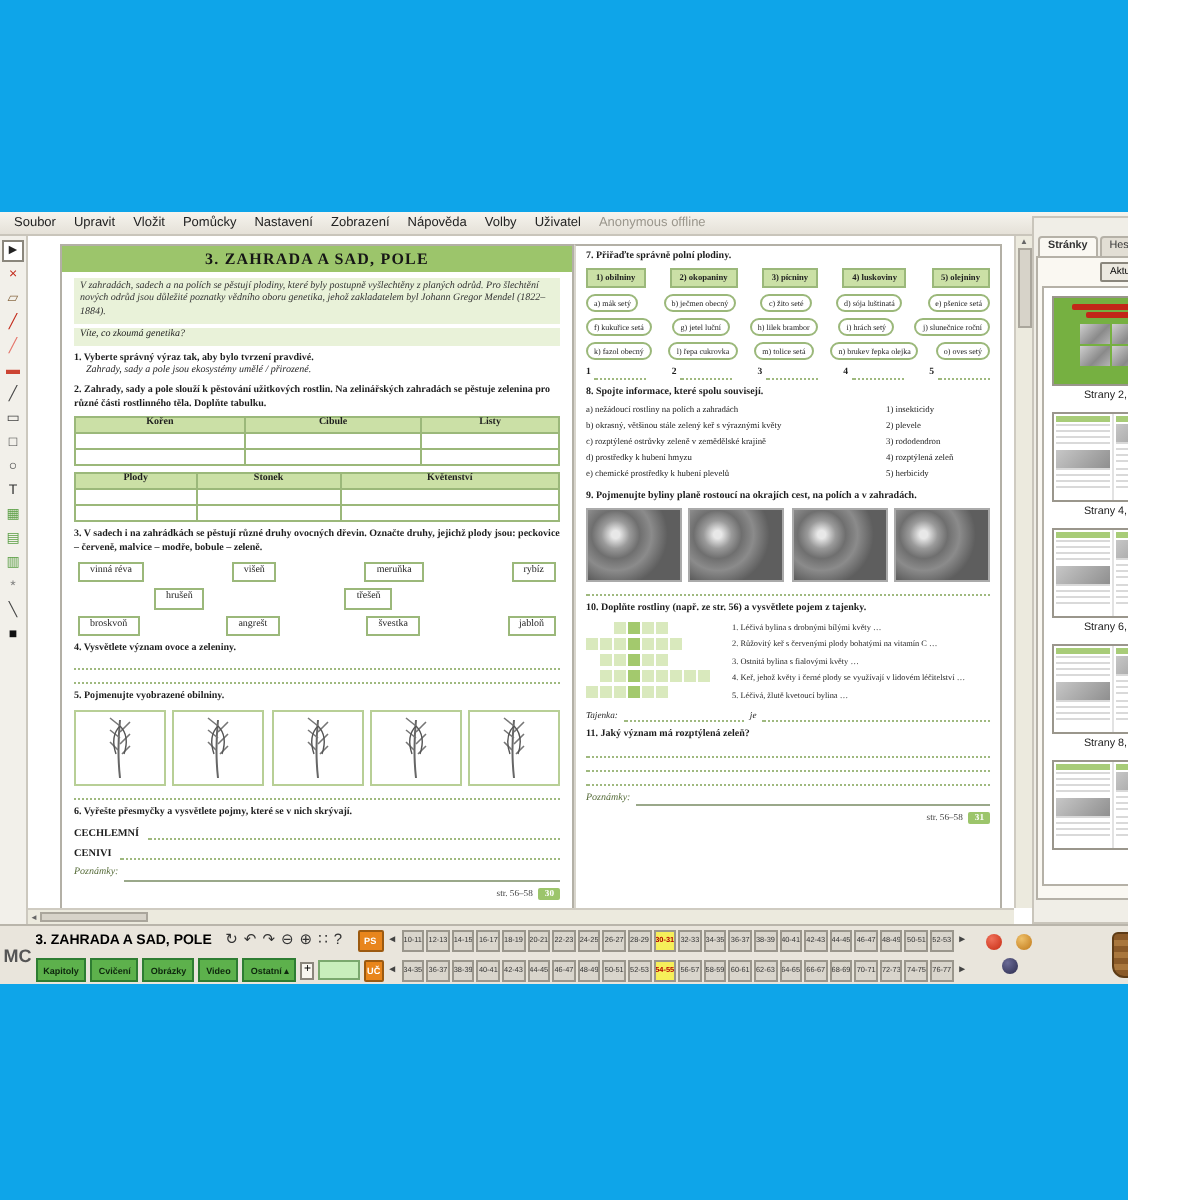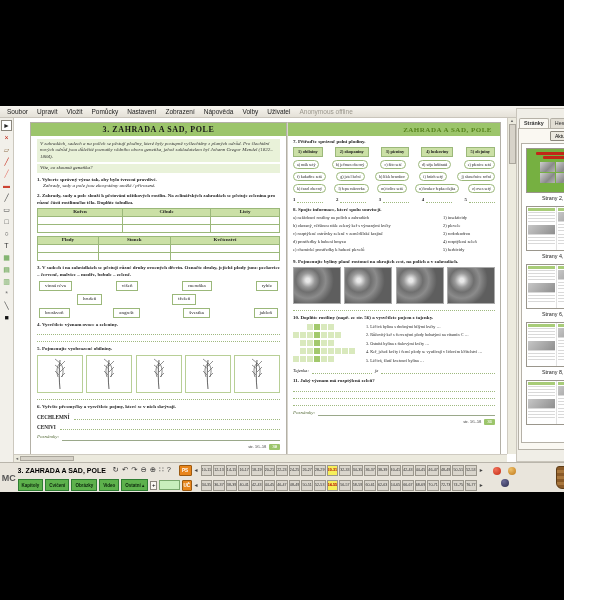--- a/index.html
+++ b/index.html
@@ -1,18 +1,18 @@
 <!DOCTYPE html>
 <html><head>
 <meta charset="utf-8">
 <style>
   *{margin:0;padding:0;box-sizing:border-box}
   html,body{background:#fff}
   body{font-family:"Liberation Sans",sans-serif;-webkit-text-size-adjust:none}
-  #stage{position:relative;width:564px;height:600px;background:#000000;overflow:hidden}
+  #stage{position:relative;width:564px;height:600px;background:#0ea5e9;overflow:hidden}
   .app{position:absolute;left:0;top:106px;width:600px;height:386px}
 
   
   #menubar{position:absolute;left:0;top:0;width:600px;height:12px;background:linear-gradient(#f6f4ee,#e5e1d8);
     border-bottom:1px solid #c9c5bb;display:flex;align-items:center;gap:9px;padding:0 7px;font-size:6.5px;color:#222}
   .menu-item{cursor:pointer;white-space:nowrap}
   #menubar .status{color:#9a968c}
 
   
   #lefttoolbar{position:absolute;left:0;top:12px;width:14px;height:344px;background:#f2f0ea;
@@ -309,23 +309,20 @@
             <span class="ln"></span>
           </div>
           <div class="pfoot">
             <span>str. 56–58</span>
             <span class="pgnum">30</span>
           </div>
         </div>
       </div>
 
       <div class="page pr">
-        <div class="page-head">
-          <span class="ttl">ZAHRADA A SAD, POLE</span>
-        </div>
         <div class="page-body" style="padding:3px 5px">
           <div class="q" style="margin-top:0">7. Přiřaďte správně polní plodiny.</div>
           <div class="catrow">
             <span class="catbox">1) obilniny</span>
                 <span class="catbox">2) okopaniny</span>
                 <span class="catbox">3) pícniny</span>
                 <span class="catbox">4) luskoviny</span>
                 <span class="catbox">5) olejniny</span>
           </div>
           <div class="ovalrow">

